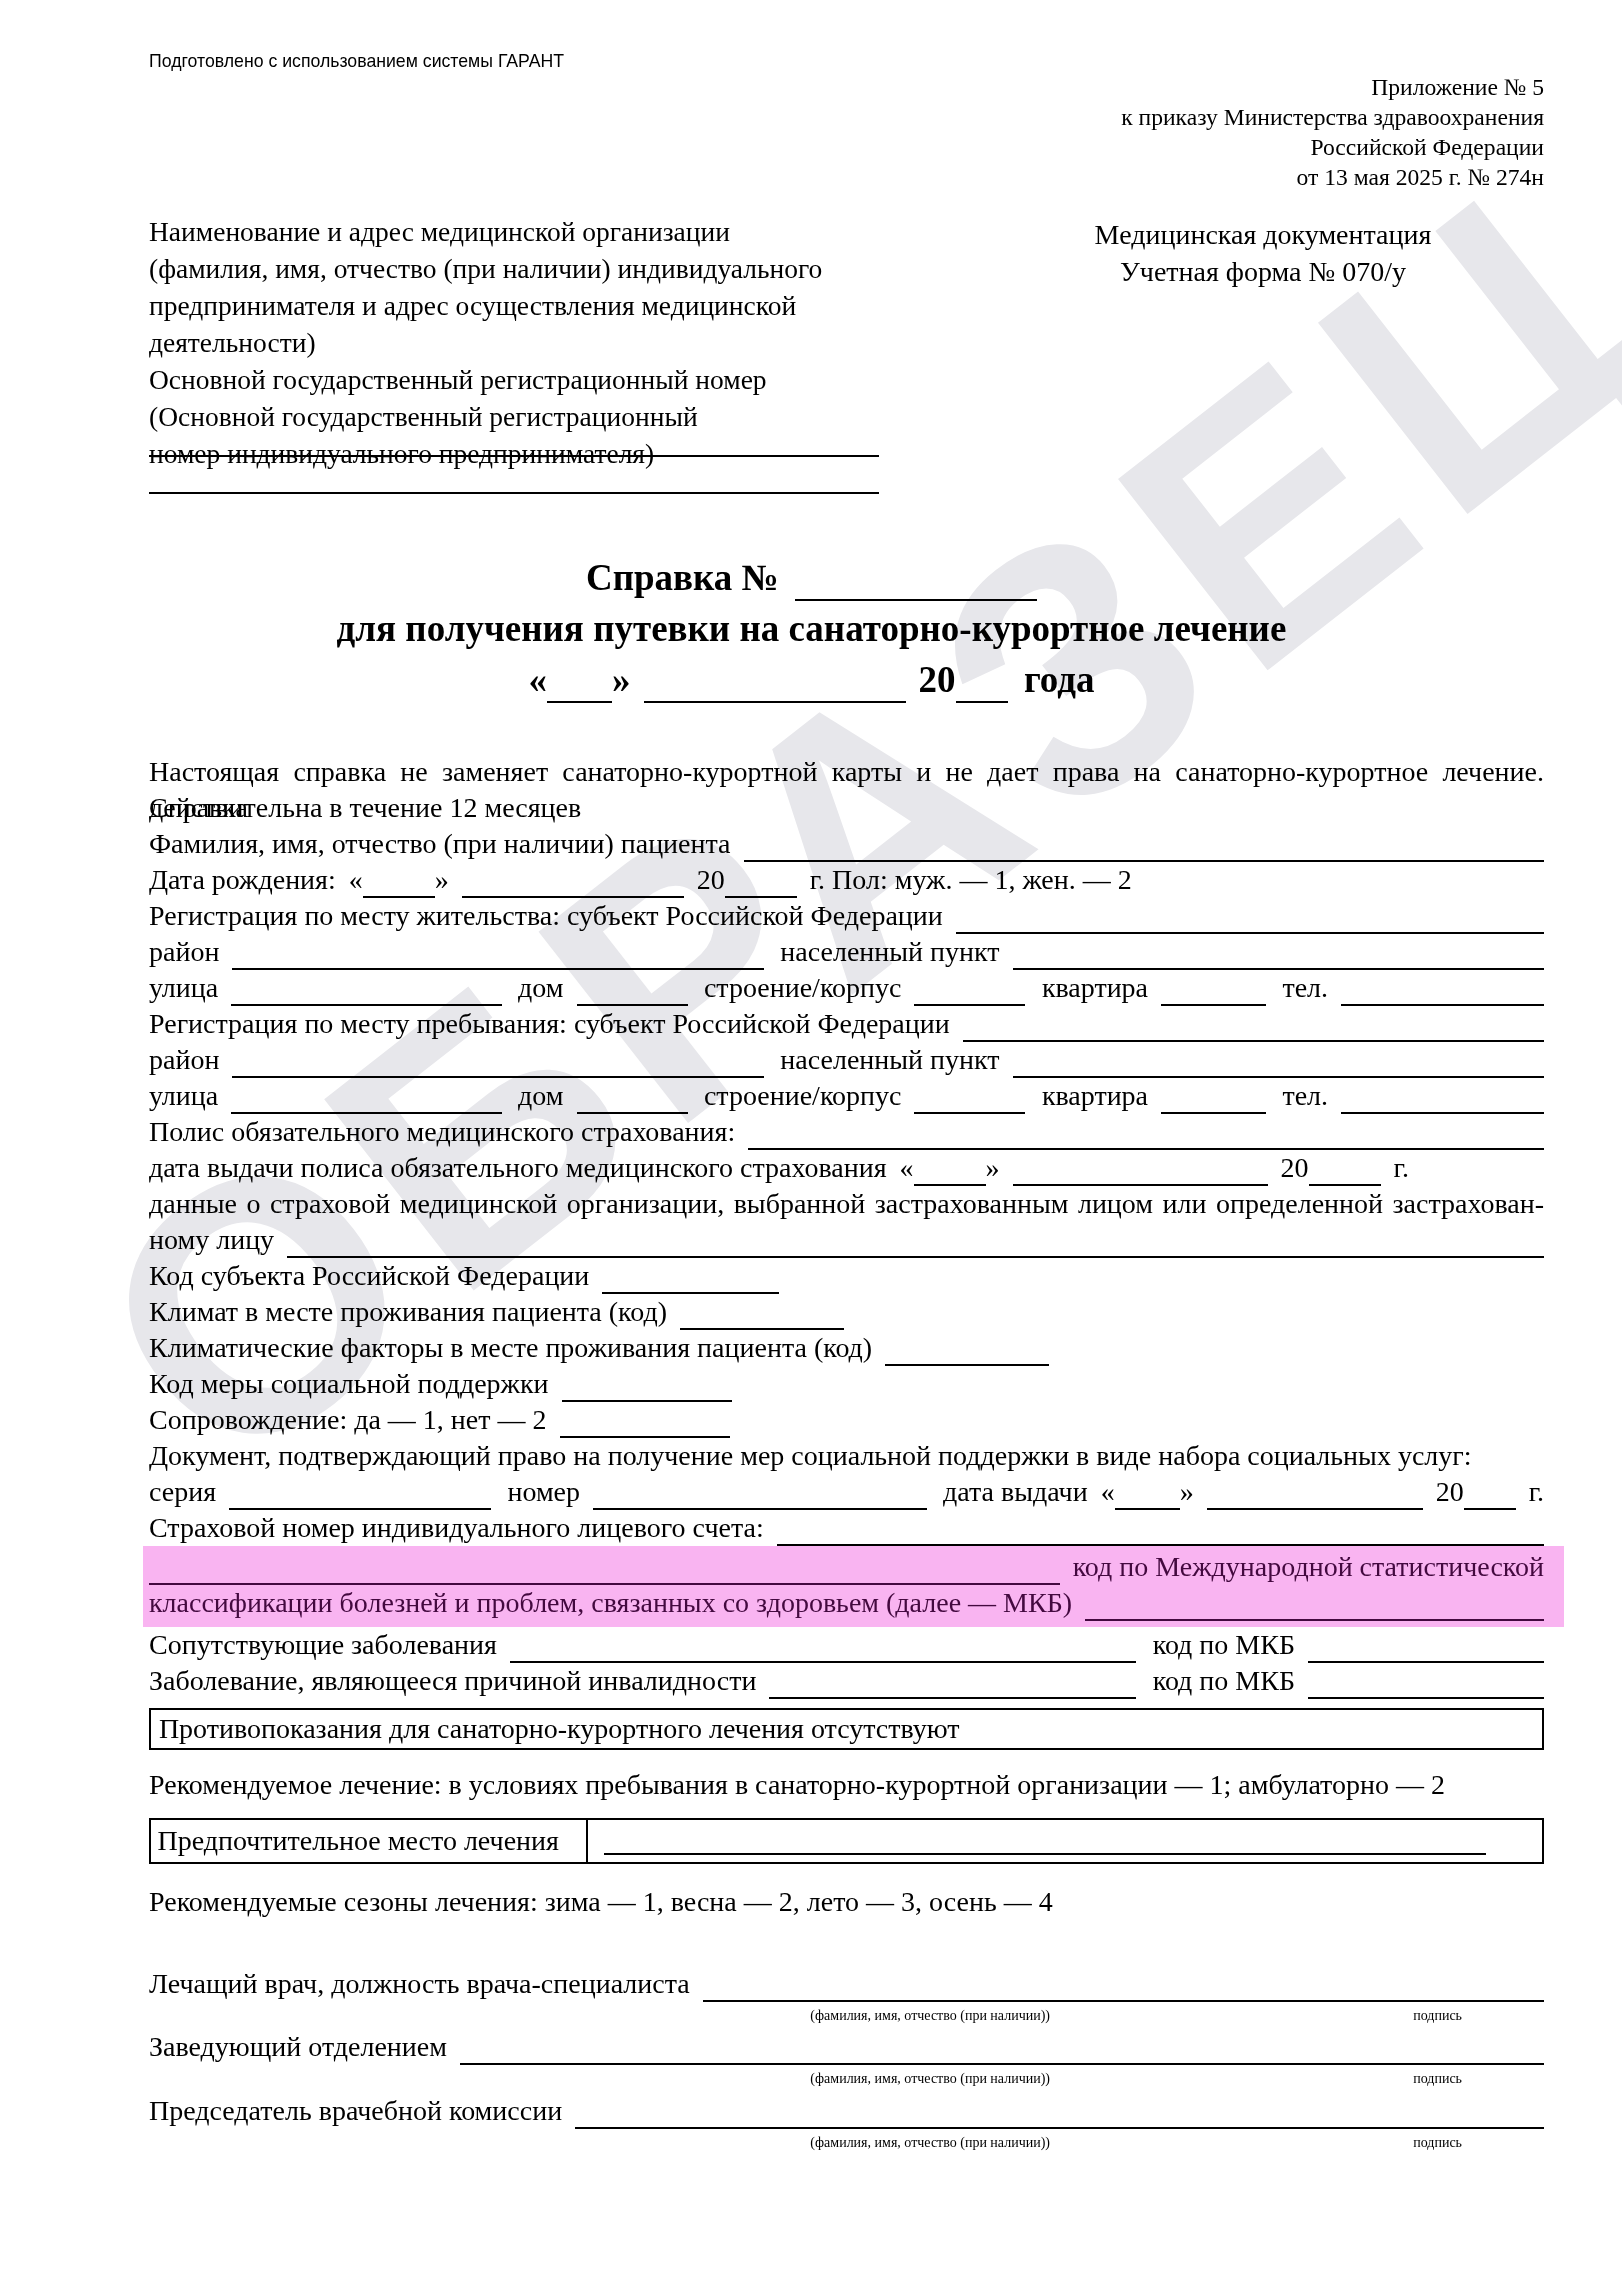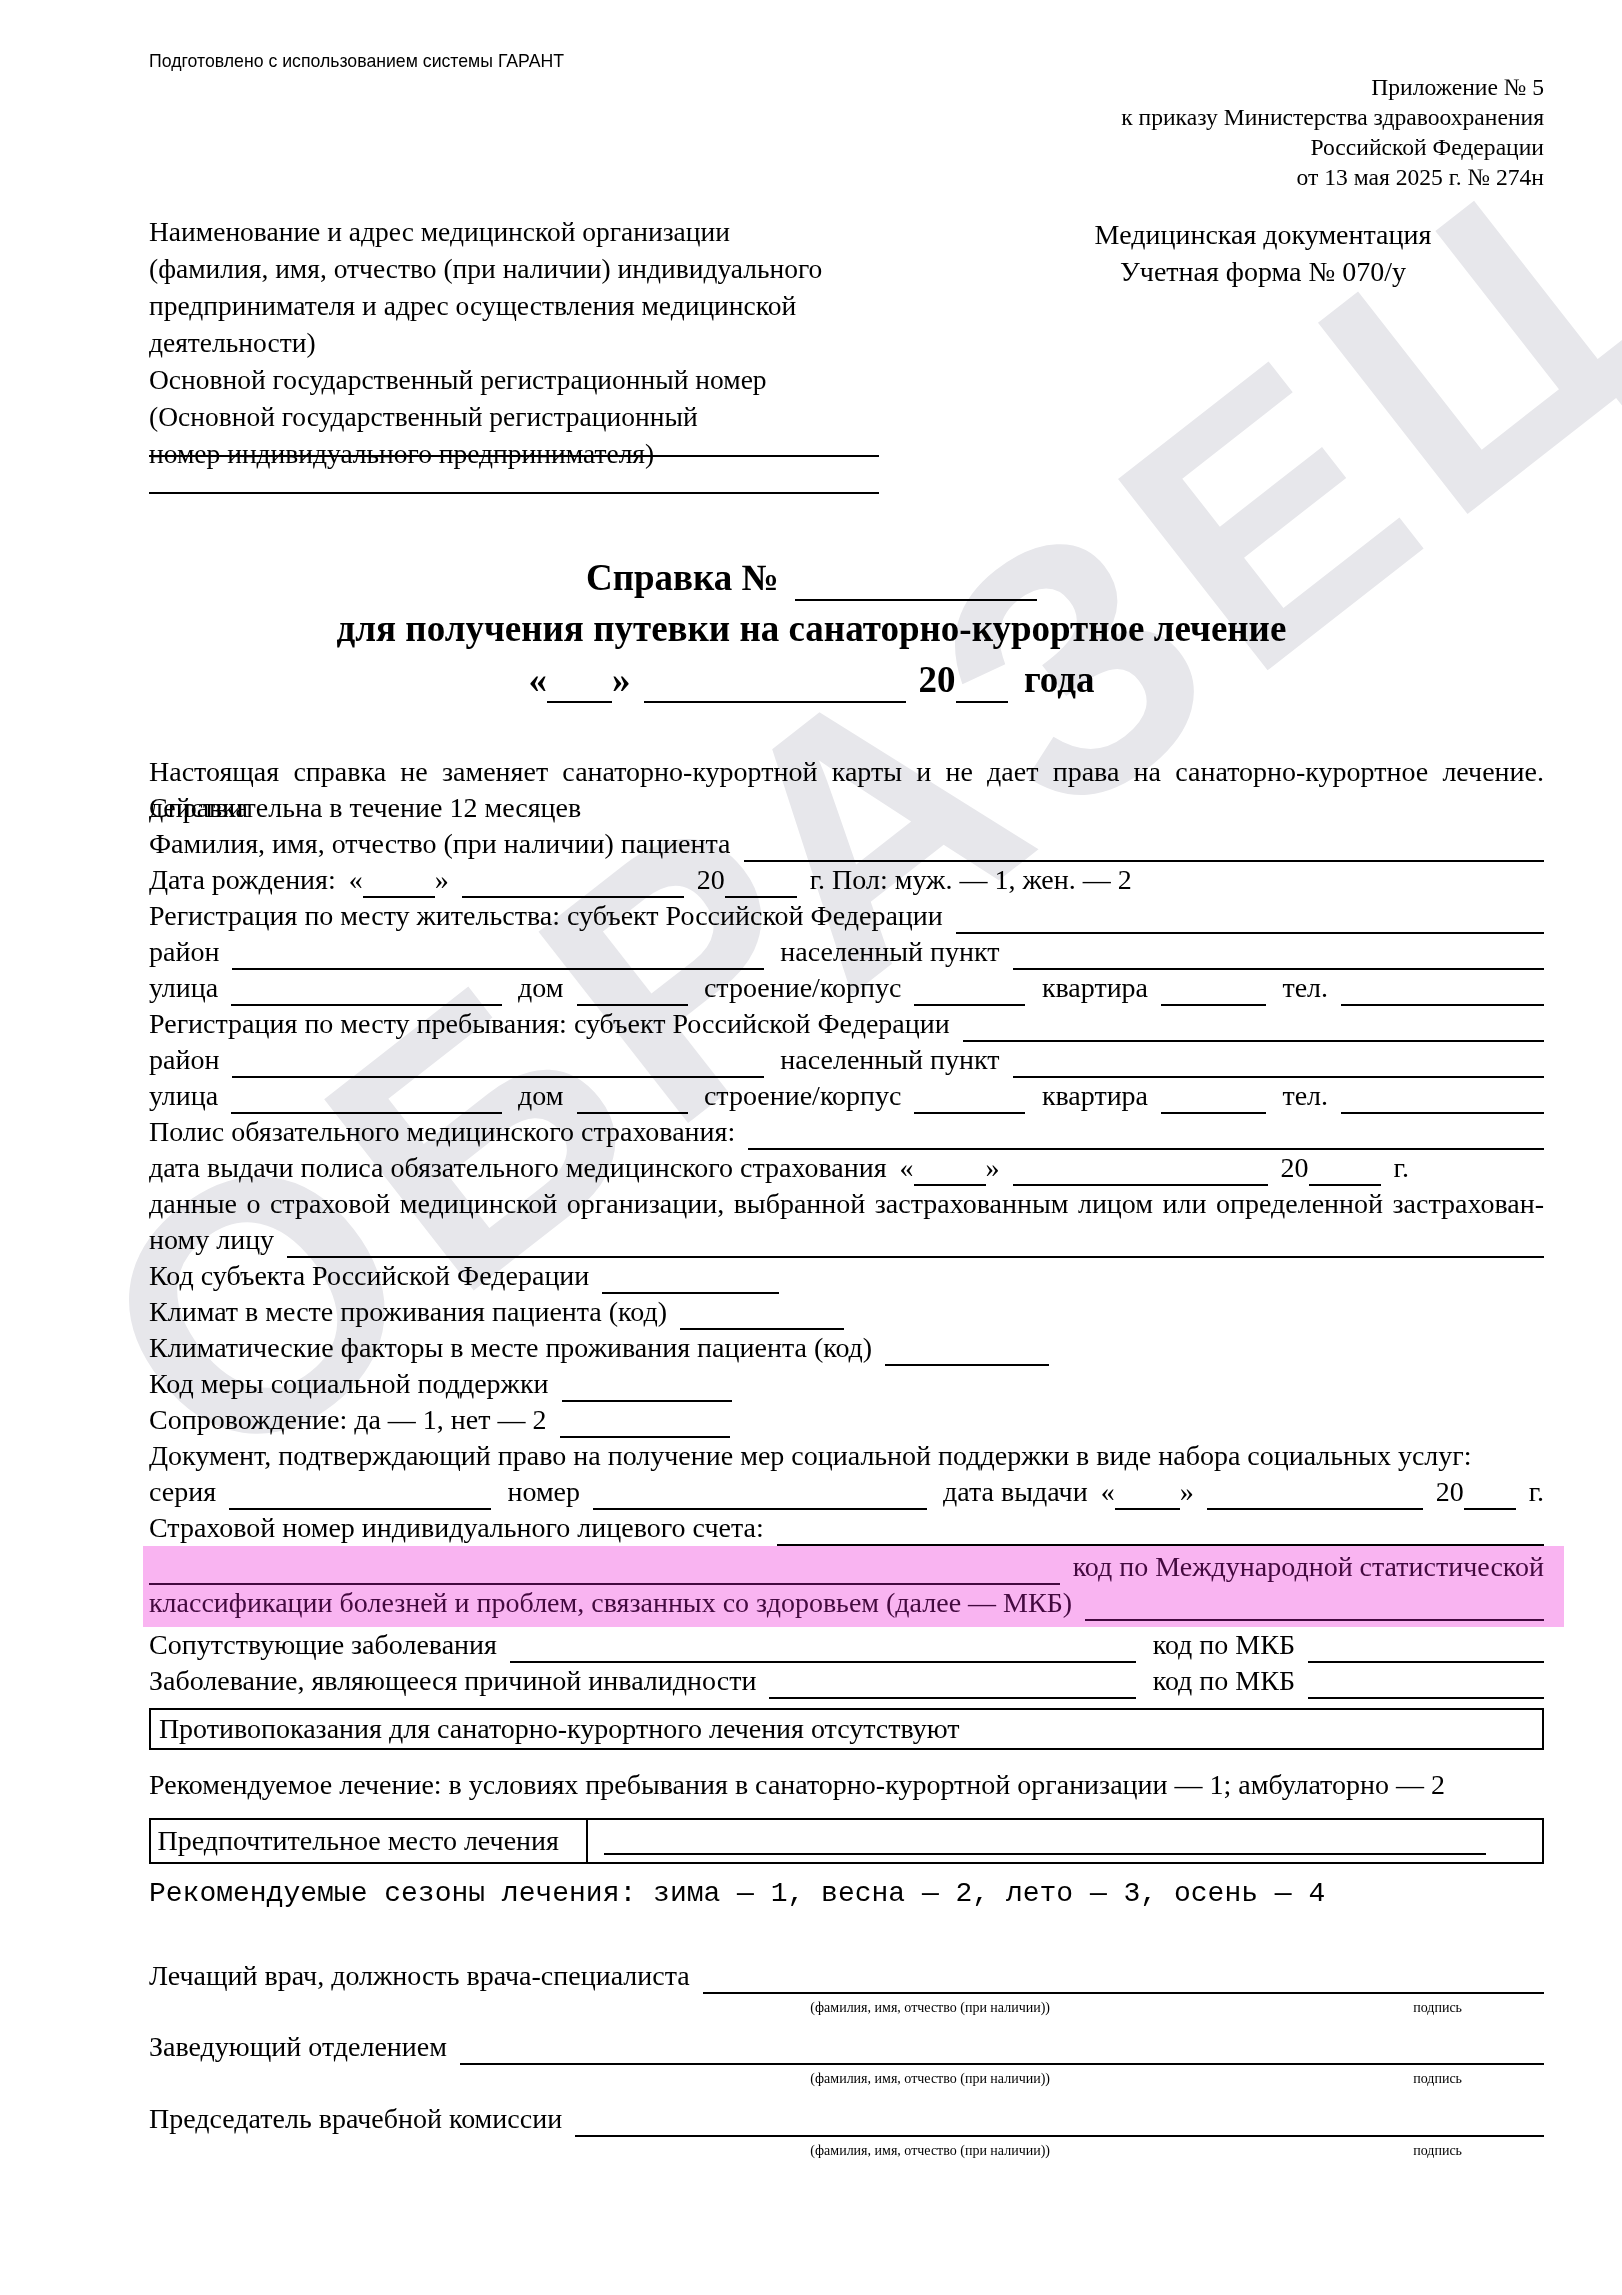--- a/index.html
+++ b/index.html
@@ -39,22 +39,22 @@
   .hl .fill, .hl .ul { border-color:var(--hlt,#43093f); }
   .box1 { margin-top:9.2px; border:2.6px solid #000; height:38px; display:flex;
           align-items:center; padding:0 7.9px; }
   .box1 span { white-space:nowrap; }
   .rec { margin-top:17px; }
   .tbl { margin-top:14.4px; border:2.6px solid #000; display:flex; height:42px; }
   .tbl .c1 { width:422px; border-right:2px solid #000; display:flex; align-items:center;
              padding:0 6.5px; }
   .tbl .c1 span { white-space:nowrap; }
   .tbl .c2 { flex:1; display:flex; align-items:flex-end; padding:0 56px 6.5px 16.4px; }
-  .seasons { margin-top:12px;font-family:Liberation Mono, monospace; }
-  .sigrow { margin-top:8px; }
+  .seasons { margin-top:20px; }
+  .sigrow { margin-top:0; }
   .doctor-row { margin-top:46px; }
   .caps { position:relative; height:27.5px; font-size:14px; line-height:27.5px; }
   .cap-name { position:absolute; left:56%; transform:translateX(-50%); white-space:nowrap; }
   .cap-sign { position:absolute; right:82px; white-space:nowrap; }
   .stamp { margin-top:15.7px; }
 </style>
 </head>
 <body>
 
 <div class="page">

